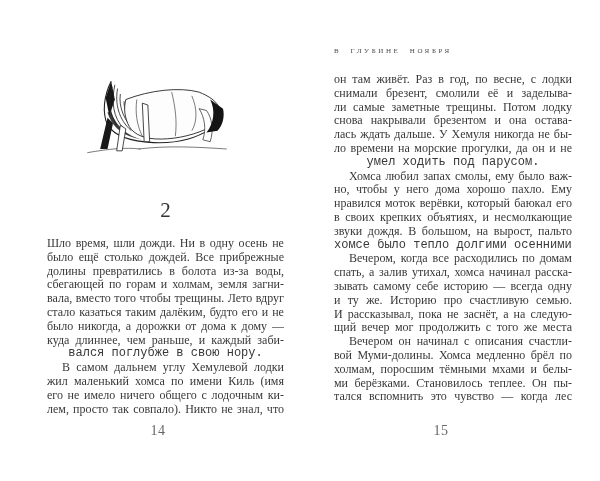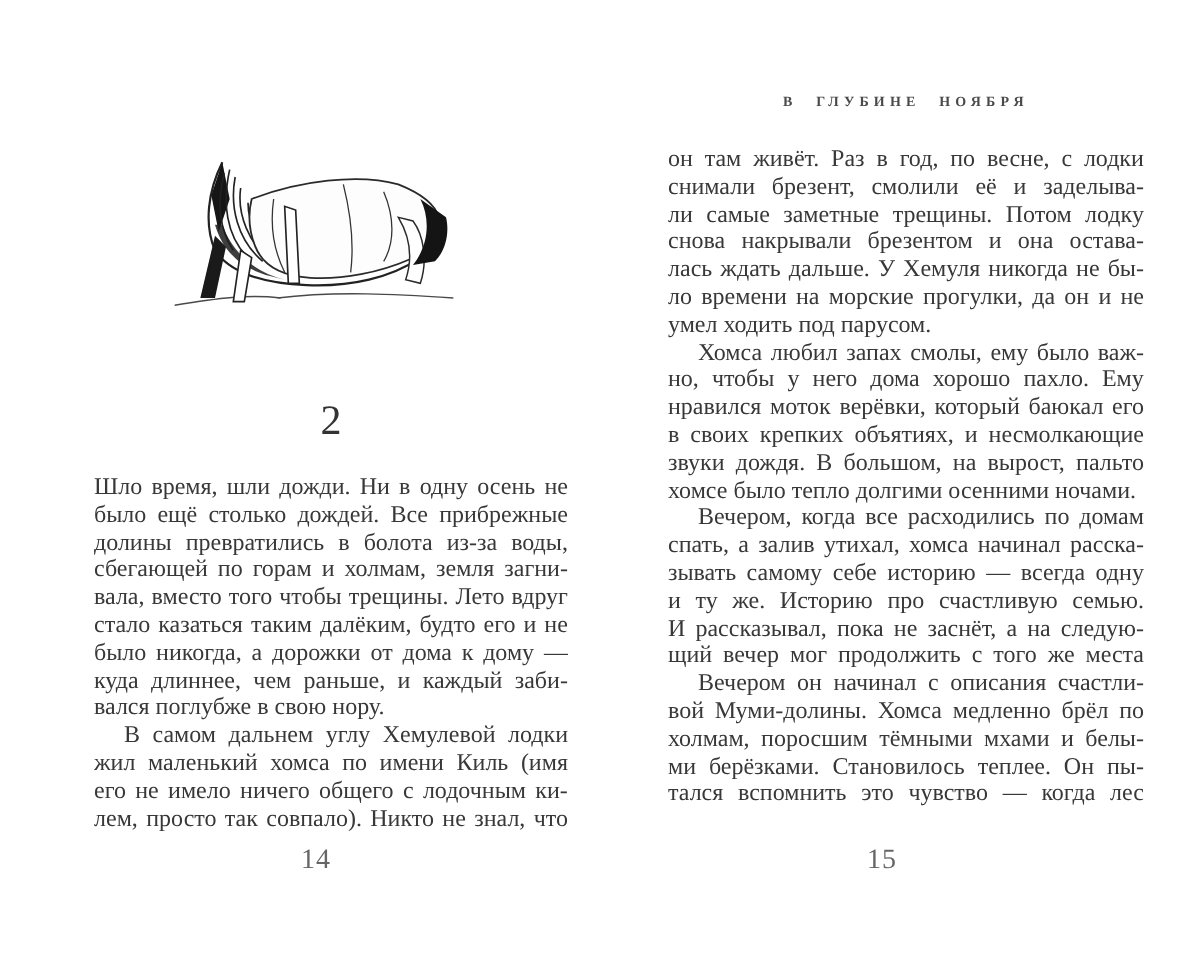--- a/index.html
+++ b/index.html
@@ -18,36 +18,36 @@
 
   
   .chapter {
     position: absolute; left: 47px; top: 198px; width: 237px; margin: 0;
     text-align: center; font-size: 21px; font-weight: 400; color: #333333;
   }
 
   
   .running-header {
     position: absolute; left: 34px; top: 47px; width: 238px;
-    text-align: center; font-size: 7px; font-weight: 700;
+    font-size: 7px; font-weight: 400;
     letter-spacing: 2.6px; word-spacing: 5px; color: #4a4a4a;
   }
 
   
   .text-col { position: absolute; width: 237px; font-size: 12px; }
   .text-col.left-col  { left: 47px; top: 237px; }
   .text-col.right-col { left: 34px; top: 73px; width: 238px; }
 
   .para { margin: 0; }
   .line {
     display: flex; justify-content: space-between;
     height: 13.8px; line-height: 13.8px; overflow: hidden;
     white-space: pre; color: #383838;
   }
-  .line.last { display: block; text-align: left; }
+  .line.last { display: block; text-align: center; font-family: Liberation Mono, monospace; }
   .para.indent .line:first-child { padding-left: 15px; }
 
   
   .pagenum {
     position: absolute; top: 423px; width: 262px;
     text-align: center; font-size: 14px; letter-spacing: 0.5px; color: #666666;
   }
   .pagenum.left-num  { left: 27px; }
   .pagenum.right-num { left: 10px; }
 </style>

